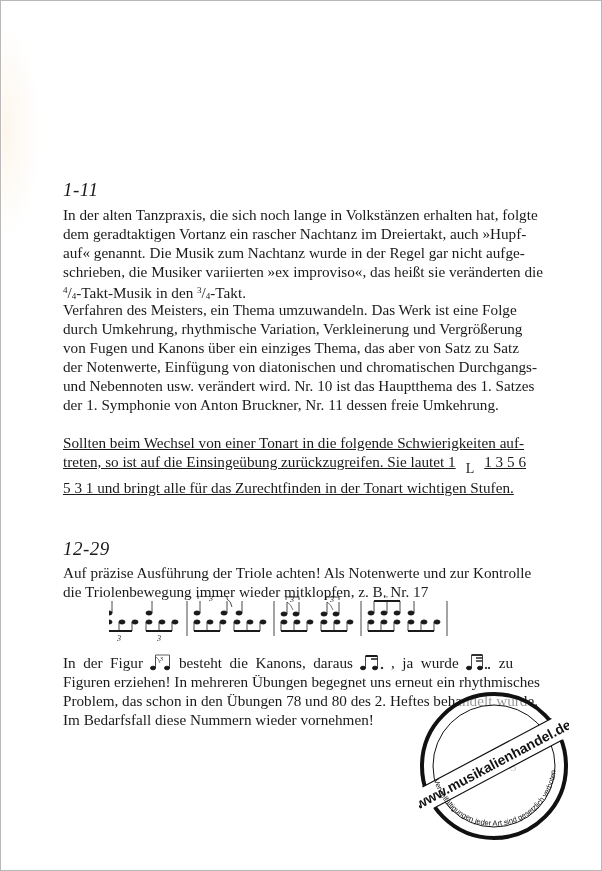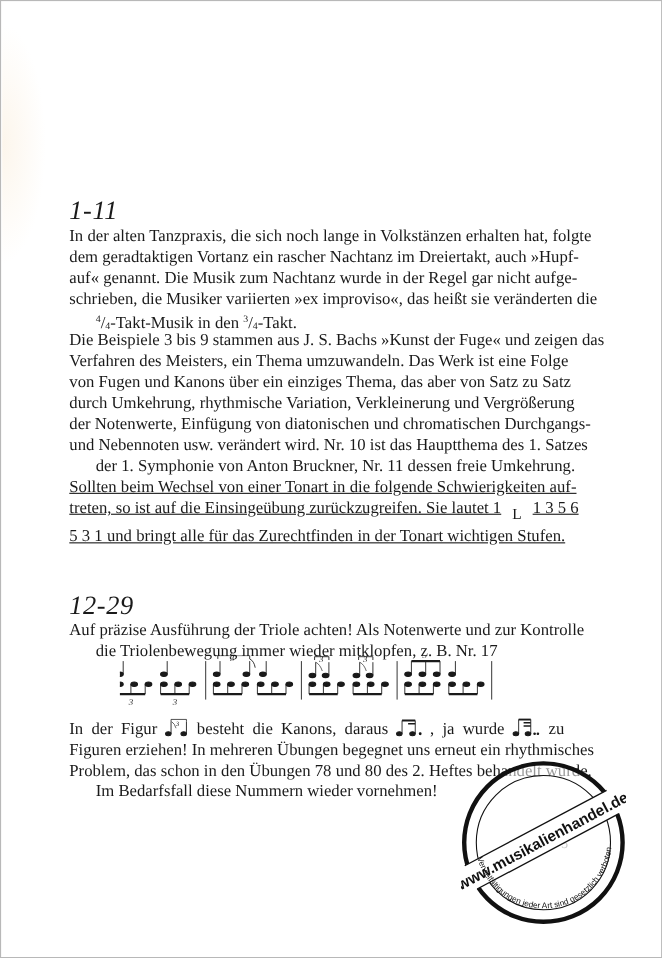--- a/index.html
+++ b/index.html
@@ -9,28 +9,28 @@
     }
     .page {
       position: absolute; left: 0; top: 0; width: 600px; height: 869px;
       border: 1px solid #b8b8b8; background: #fff;
     }
     .page-shade {
       position: absolute; left: 1px; top: 20px; width: 40px; height: 220px;
       background: radial-gradient(ellipse at left center, rgba(250,238,220,0.55), rgba(255,255,255,0) 70%);
     }
     .section-heading {
-      position: absolute; left: 62px; font-style: italic; font-size: 24px; letter-spacing: 0.5px;
+      position: absolute; left: 62px; font-style: italic; font-size: 19px; letter-spacing: 0.5px;
     }
     .para {
       position: absolute; left: 62px; width: 450px; font-size: 15.2px; line-height: 19px;
       text-align: justify; margin: 0;
     }
     .line { display: block; white-space: nowrap; text-align-last: justify; text-align: justify; }
-    .line.last { text-align-last: left; margin-left: 24px; }
+    .line.last { text-align-last: left; }
     .sup { font-size: 9px; vertical-align: 5px; }
     .sub { font-size: 9px; vertical-align: -1px; }
     .stepL { display: inline-block; font-size: 14px; vertical-align: -6px; margin: 0 10px; }
     .notation {
       position: absolute; left: 108px; top: 595px; width: 400px; height: 50px;
     }
     .inline-fig { display: inline-block; vertical-align: -4px; margin: 0 6px; }
     .stamp {
       position: absolute; left: 418px; top: 690px; width: 150px; height: 150px;
     }
@@ -48,24 +48,23 @@
 
   <div class="para" style="top:204px;">
     <span class="line">In der alten Tanzpraxis, die sich noch lange in Volkstänzen erhalten hat, folgte</span>
     <span class="line">dem geradtaktigen Vortanz ein rascher Nachtanz im Dreiertakt, auch »Hupf-</span>
     <span class="line">auf« genannt. Die Musik zum Nachtanz wurde in der Regel gar nicht aufge-</span>
     <span class="line">schrieben, die Musiker variierten »ex improviso«, das heißt sie veränderten die</span>
     <span class="line last"><span class="sup">4</span>/<span class="sub">4</span><span>-Takt-Musik in den </span><span class="sup">3</span>/<span class="sub">4</span><span>-Takt.</span></span>
   </div>
 
   <div class="para" style="top:299px;">
-    <span class="line">Die Beispiele 3 bis 9 stammen aus J. S. Bachs »Kunst der Fuge« und zeigen das</span>
     <span class="line">Verfahren des Meisters, ein Thema umzuwandeln. Das Werk ist eine Folge</span>
+    <span class="line">durch Umkehrung, rhythmische Variation, Verkleinerung und Vergrößerung</span>
     <span class="line">von Fugen und Kanons über ein einziges Thema, das aber von Satz zu Satz</span>
-    <span class="line">durch Umkehrung, rhythmische Variation, Verkleinerung und Vergrößerung</span>
     <span class="line">der Notenwerte, Einfügung von diatonischen und chromatischen Durchgangs-</span>
     <span class="line">und Nebennoten usw. verändert wird. Nr. 10 ist das Hauptthema des 1. Satzes</span>
     <span class="line last">der 1. Symphonie von Anton Bruckner, Nr. 11 dessen freie Umkehrung.</span>
   </div>
 
   <div class="para" style="top:432px;text-decoration:underline;">
     <span class="line">Sollten beim Wechsel von einer Tonart in die folgende Schwierigkeiten auf-</span>
     <span class="line"><span>treten, so ist auf die Einsingeübung zurückzugreifen. Sie lautet 1</span><span class="stepL">L</span><span>1  3  5  6</span></span>
     <span class="line">5  3  1 und bringt alle für das Zurechtfinden in der Tonart wichtigen Stufen.</span>
   </div>

